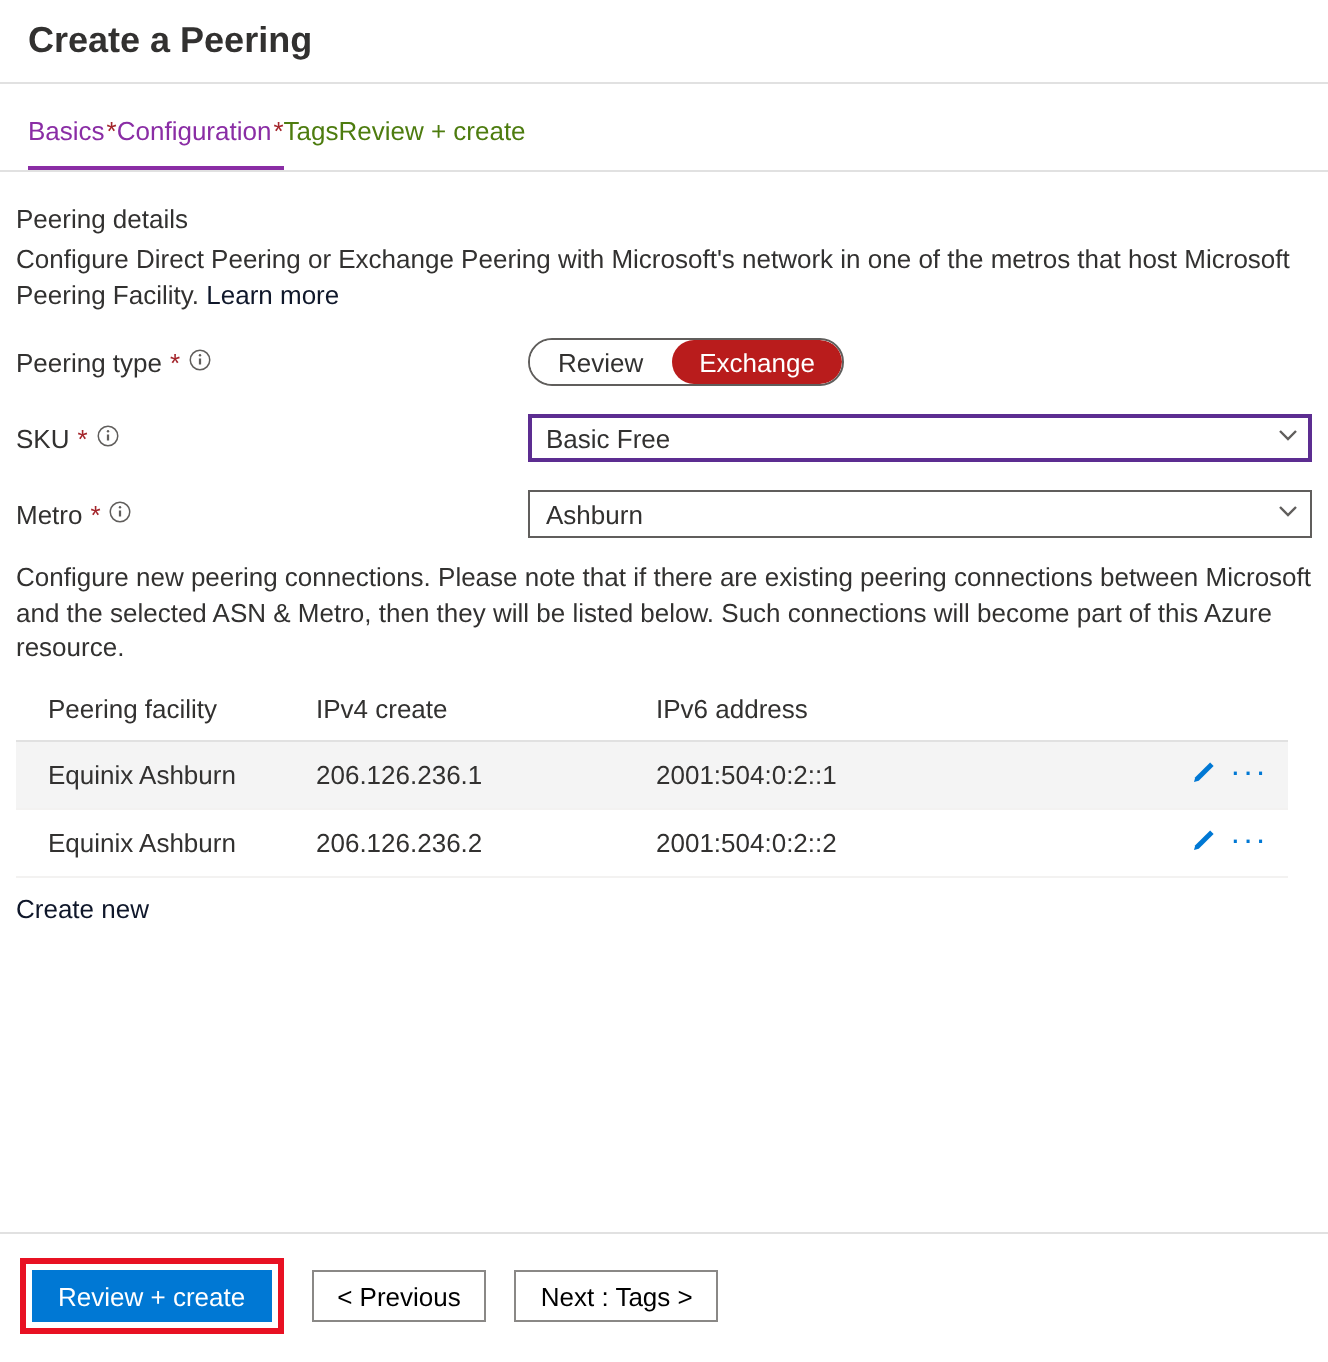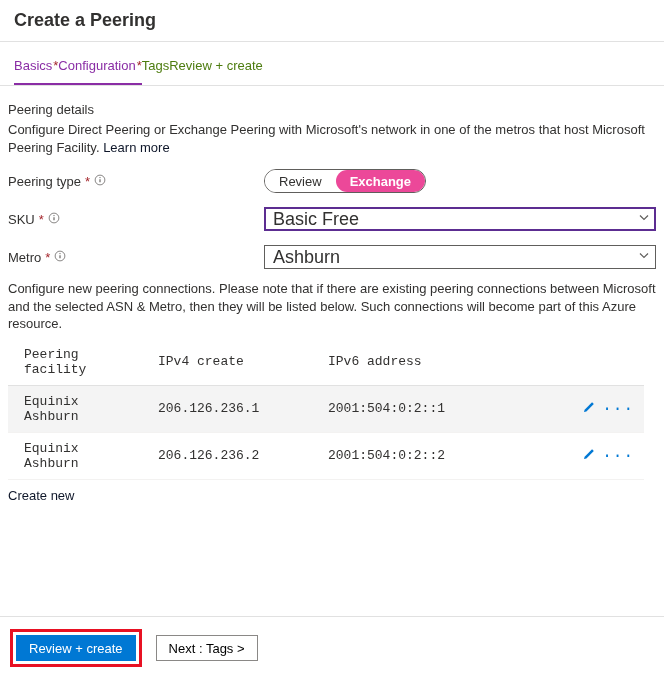--- a/index.html
+++ b/index.html
@@ -20,29 +20,29 @@
   
   .form { margin-top:10px; }
   .frow { display:flex; align-items:center; min-height:30px; margin-bottom:8px; }
   .flabel { width:256px; display:flex; align-items:flex-start; gap:4px; font-size:13px; }
   .star { color:#a4262c; }
   .info-icon svg { width:12px; height:12px; display:block; }
   .fcontrol { flex:1; }
   
   .pill-group { display:inline-flex; align-items:center; border:1px solid #605e5c; border-radius:14px; height:24px; overflow:hidden; }
   .pill { padding:0 14px; height:100%; display:flex; align-items:center; font-size:13px; background:#fff; cursor:pointer; }
-  .pill.selected { background:#ec4899; color:#fff; border-radius:14px;font-weight:bold; }
+  .pill.selected { background:#b91c1c; color:#fff; border-radius:14px; }
   
   .select { position:relative; }
-  .select-box { width:100%; height:24px; border:1px solid #605e5c; background:#fff; padding:0 22px 0 8px; font-size:18px; display:flex; align-items:center; cursor:pointer; }
+  .select-box { width:100%; height:24px; border:1px solid #605e5c; background:#fff; padding:0 22px 0 8px; font-size:13px; display:flex; align-items:center; cursor:pointer; }
   .select-box.focused { border:1px solid #5c2d91; box-shadow:0 0 0 1px #5c2d91 inset; }
   .chev { position:absolute; right:6px; top:50%; transform:translateY(-50%); }
   .chev svg { width:12px; height:12px; }
   
-  .tbl { width:636px; border-collapse:collapse; margin-top:6px;font-family:Liberation Mono, monospace; }
+  .tbl { width:636px; border-collapse:collapse; margin-top:6px; }
   .tbl th { text-align:left; font-weight:400; font-size:13px; padding:8px 10px 8px 10px; border-bottom:1px solid #e1e1e1; }
   .tbl th:first-child { padding-left:16px; }
   .tbl td { font-size:13px; padding:8px 10px; border-bottom:1px solid #f3f2f1; }
   .tbl td:first-child { padding-left:16px; }
   .tbl tr.alt td { background:#f4f4f4; }
   .row-actions { display:flex; gap:6px; justify-content:flex-end; align-items:center; color:#0078d4; }
   .row-actions svg { width:14px; height:14px; cursor:pointer; }
   .dots { font-size:16px; letter-spacing:1px; line-height:10px; cursor:pointer; }
   
   .footer { position:absolute; left:0; bottom:0; width:100%; border-top:1px solid #e1e1e1; padding:12px 8px 14px 10px; display:flex; gap:14px; align-items:center; }
@@ -182,14 +182,15 @@
 
   <div style="margin-top:8px;">
     <a class="link">Create new</a>
   </div>
 </div>
 
 <div class="footer">
   <span class="highlight-box">
     <button class="btn primary">Review + create</button>
   </span>
+  <button class="btn">&lt; Previous</button>
   <button class="btn">Next : Tags &gt;</button>
 </div>
 
 </body></html>

